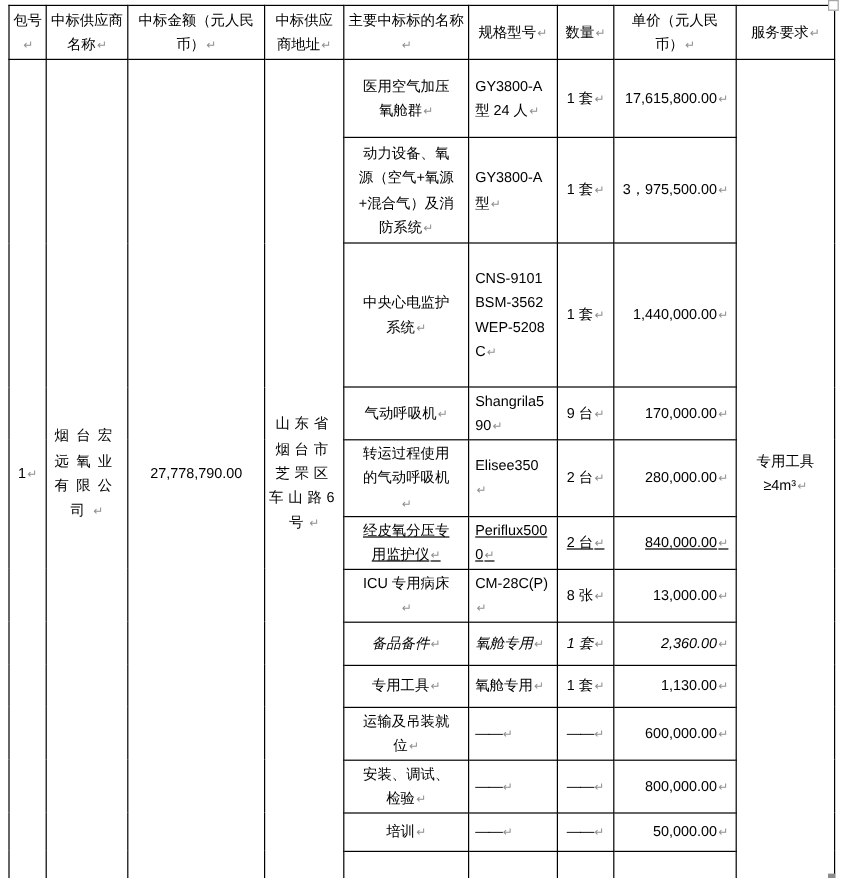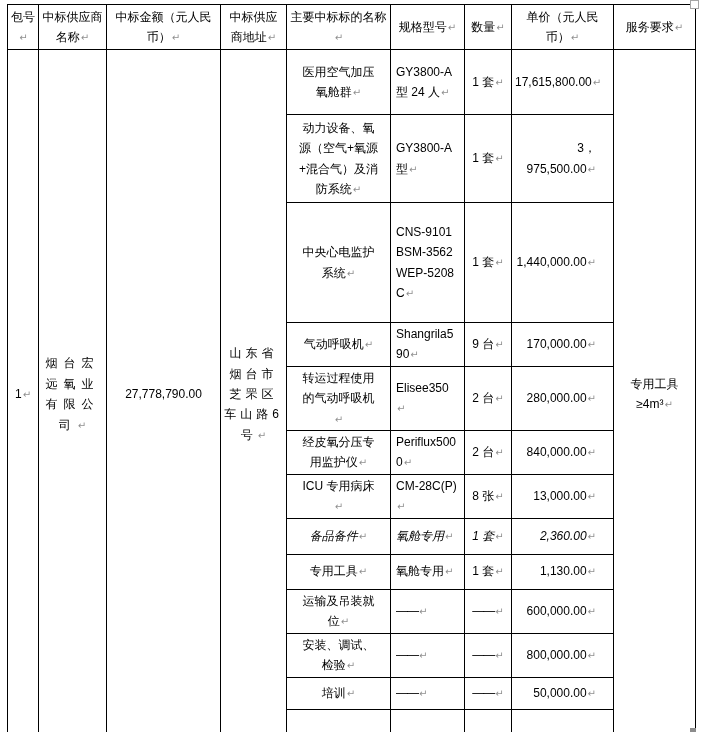--- a/index.html
+++ b/index.html
@@ -12,31 +12,31 @@
     position:absolute; left:7px; top:4px;
     border-collapse:collapse; table-layout:fixed; width:688px;
   }
   th,td {
     border:1px solid #000; vertical-align:middle; text-align:center;
     font-weight:normal; line-height:1.7; padding:1px 3px; overflow:hidden;
   }
   
   tr.hdr  { height:45px; }
   tr.r1 { height:65px; } tr.r2 { height:88px; } tr.r3 { height:120px; }
-  tr.r4 { height:42px; } tr.r5 { height:43px; } tr.r6 { height:43px; }
+  tr.r4 { height:42px; } tr.r5 { height:43px; } tr.r6 { height:43px;text-decoration:underline; }
   tr.r7 { height:43px; } tr.r8 { height:36px;font-style:italic; } tr.r9 { height:35px; }
   tr.r10 { height:44px;margin-top:44px; } tr.r11 { height:44px; } tr.r12 { height:32px; }
   tr.r13 { height:30px; }
 
   td.supplier { letter-spacing:6px; padding:1px 4px; }
   td.address  { letter-spacing:4px; padding:1px 2px; }
   td.itemname { padding:1px 12px; }
   td.spec     { text-align:left; padding:1px 7px 1px 5px; word-break:break-all; }
   td.prewrap  { white-space:pre-line; }
-  td.price    { text-align:right; padding-right:17px; }
+  td.price    { text-align:right; padding-right:6px; }
   .mark { color:#909090; font-size:10px; letter-spacing:normal; margin-left:1px; }
   .dash { letter-spacing:-1px; }
 
   .handle-top {
     position:absolute; top:0; right:2px; width:7px; height:7px;
     border:1px solid #a6a6a6; background:#fff;
   }
   .handle-bottom {
     position:absolute; top:728px; right:5px; width:6px; height:4px;
     background:#8c8c8c;

